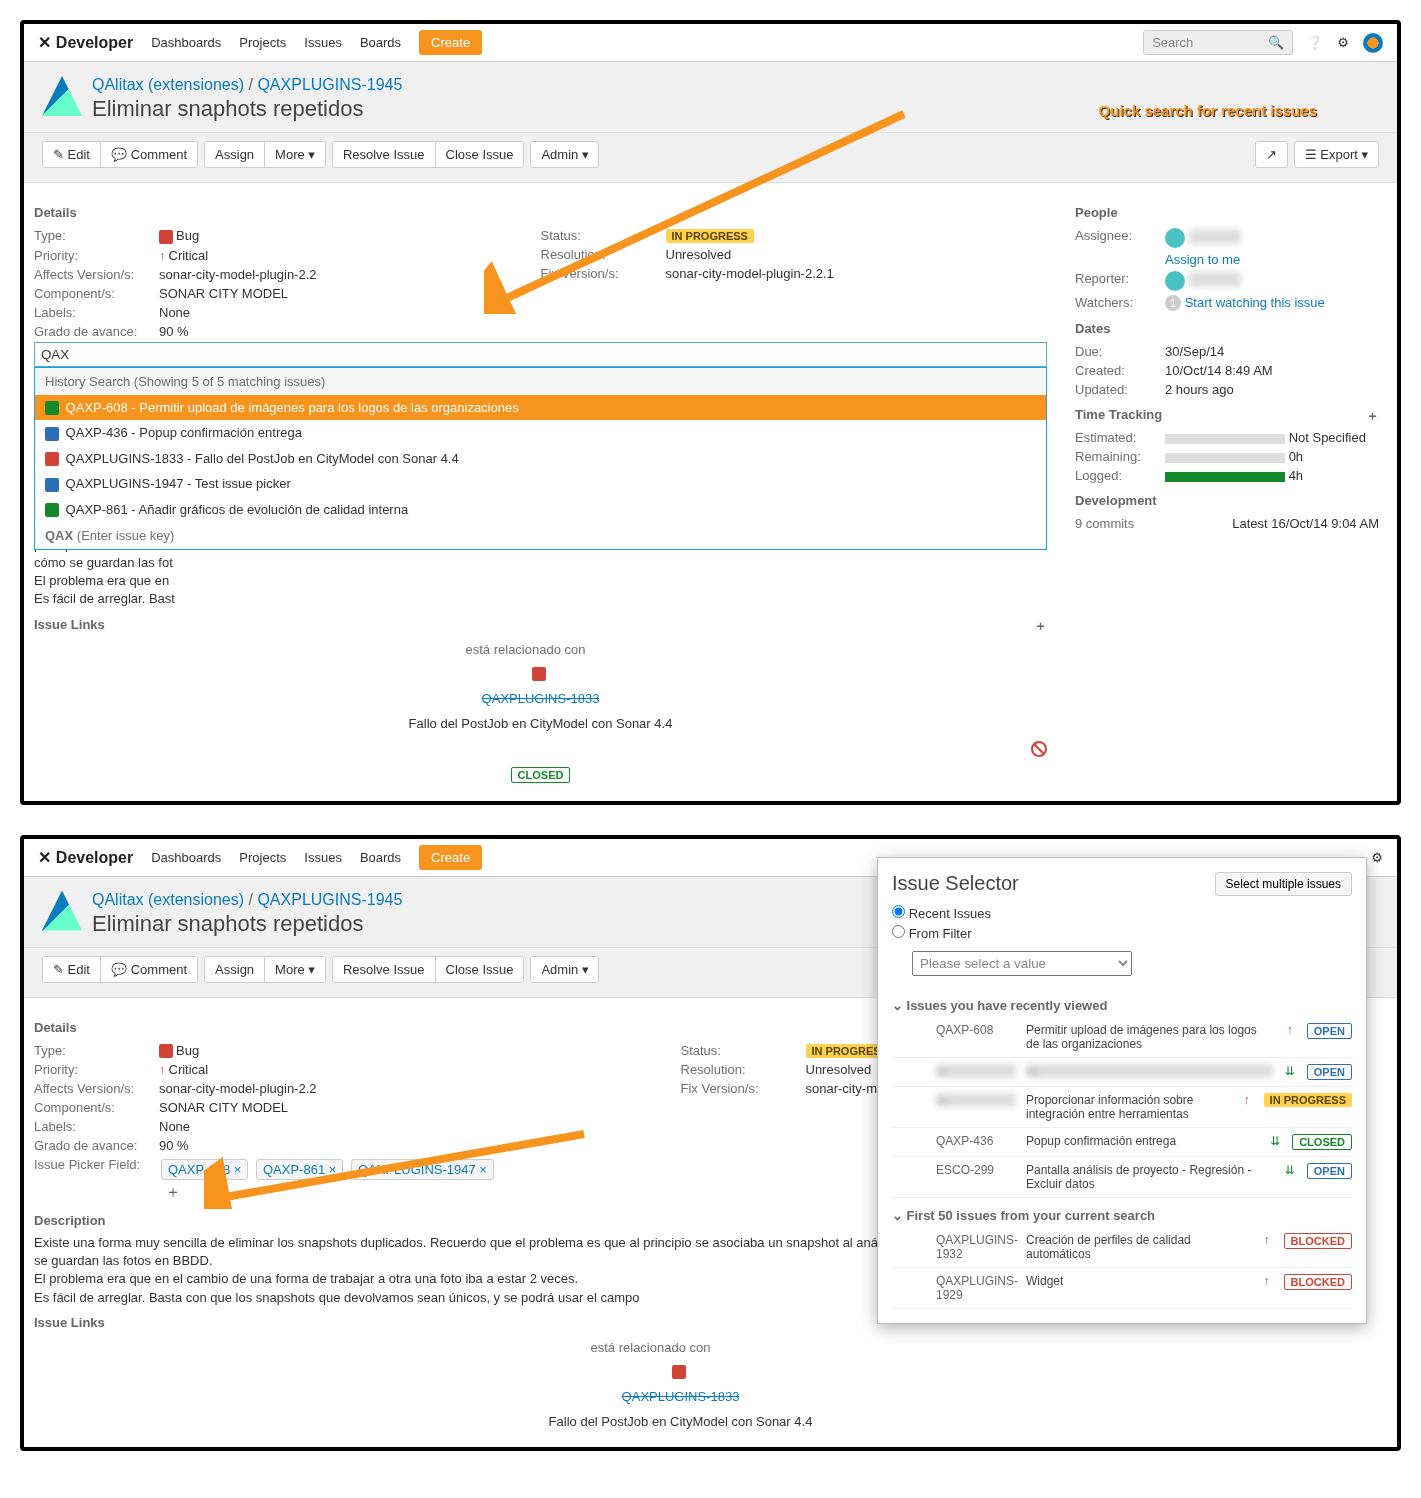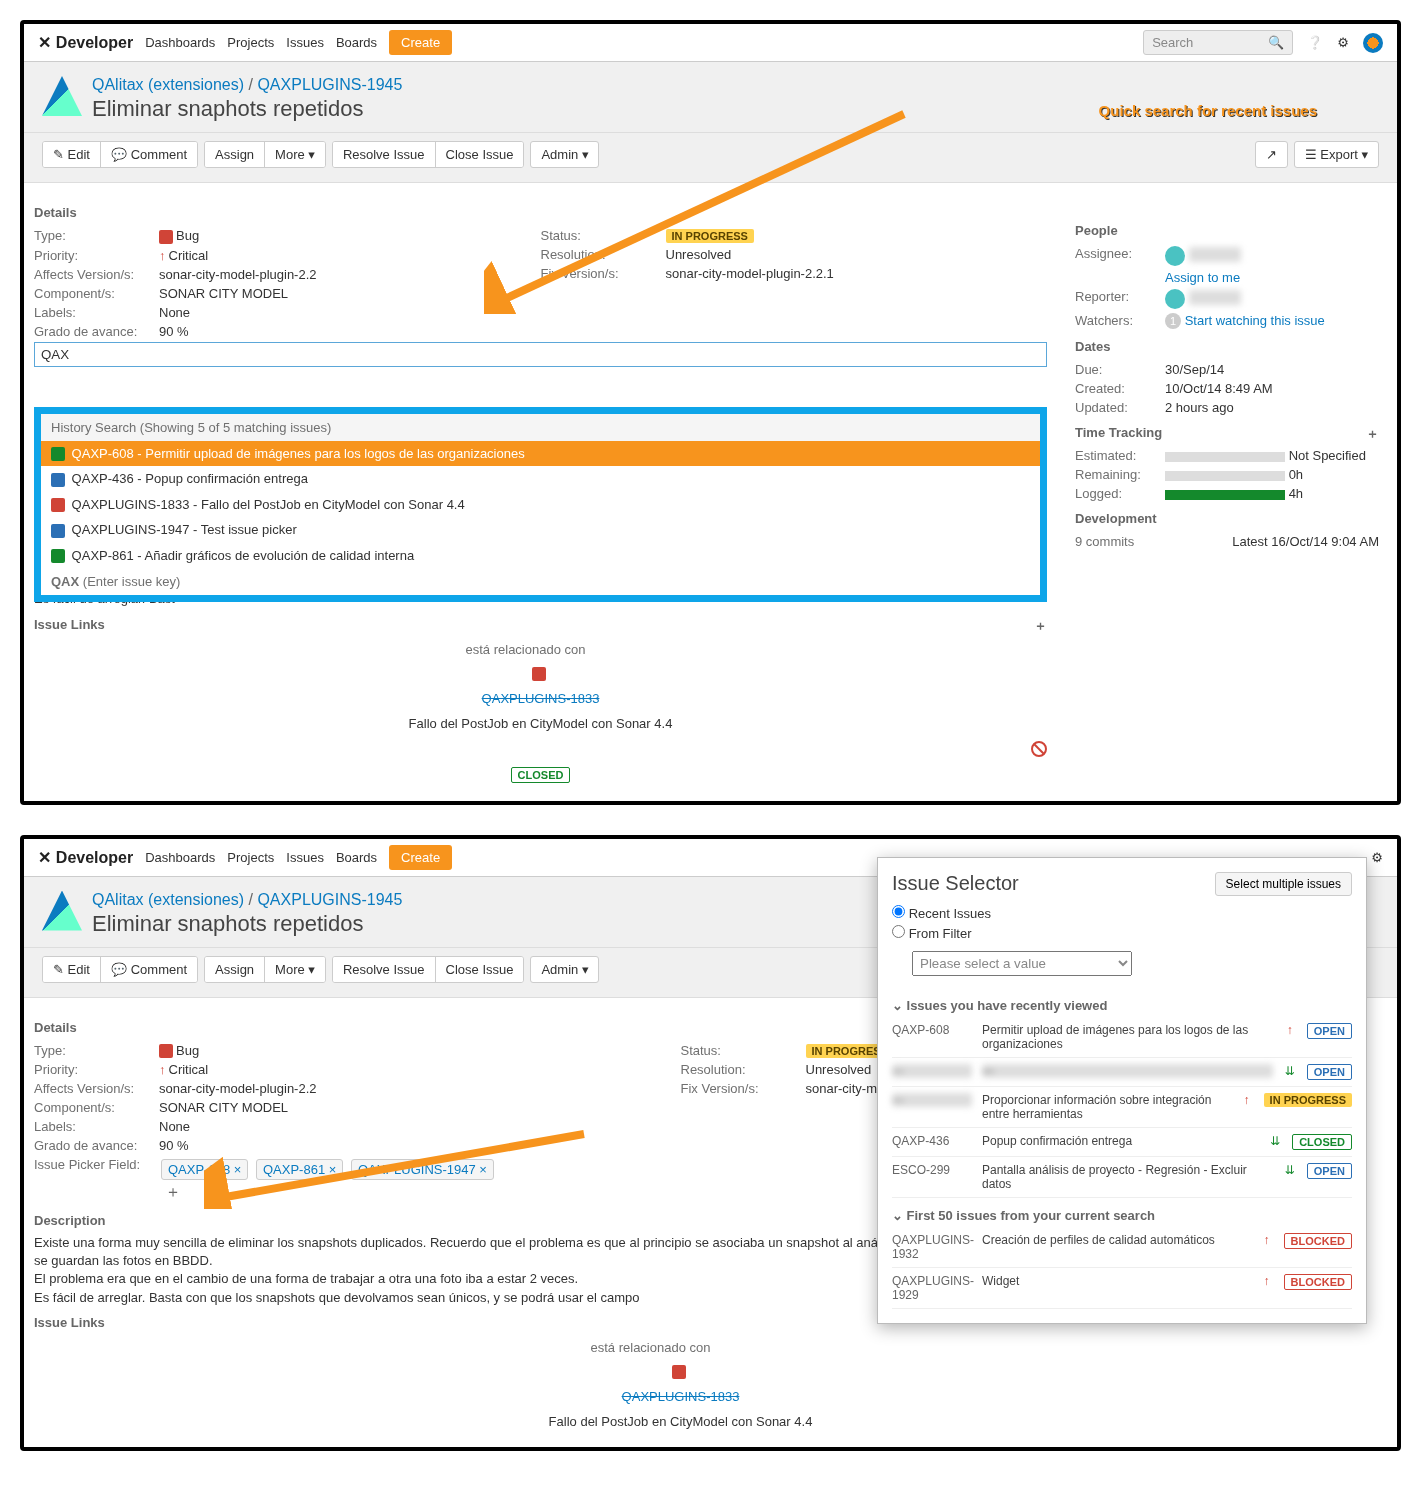--- a/index.html
+++ b/index.html
@@ -1,20 +1,20 @@
 <!DOCTYPE html>
 <html><head>
 <meta charset="utf-8">
 <style>
   * { box-sizing: border-box; margin: 0; padding: 0; }
   body { font-family: -apple-system, Helvetica, Arial, sans-serif; font-size: 13px; color: #333; background: #fff; padding: 20px; }
   .panel { border: 4px solid #000; border-radius: 4px; margin-bottom: 30px; overflow: hidden; background: #fff; position: relative; }
 
   
-  .nav { display: flex; align-items: center; background: #fff; border-bottom: 1px solid #ccc; padding: 6px 14px; gap: 12px; }
+  .nav { display: flex; align-items: center; background: #fff; border-bottom: 1px solid #ccc; padding: 6px 14px; gap: 18px; }
   .brand { font-weight: bold; font-size: 16px; color: #222; }
   .brand::before { content: "✕ "; font-weight: bold; }
   .nav a { color: #333; text-decoration: none; cursor: pointer; }
   .nav .btn-create { background: #f7941d; color: #fff; padding: 5px 12px; border-radius: 3px; font-weight: 500; }
   .nav-right { margin-left: auto; display: flex; align-items: center; gap: 14px; }
   .search-box { background: #eee; border: 1px solid #ccc; border-radius: 3px; padding: 4px 8px; color: #888; width: 150px; display: flex; align-items: center; justify-content: space-between; }
   .icon-circ { width: 20px; height: 20px; border-radius: 50%; background: #999; display: inline-block; }
   .icon-circ.avatar { background: radial-gradient(circle, #f7941d 40%, #0b7bc0 40%); }
 
   
@@ -28,42 +28,42 @@
   .toolbar { background: #f0f0f0; padding: 8px 18px 14px; border-bottom: 1px solid #ddd; display: flex; gap: 6px; flex-wrap: wrap; }
   .toolbar .grp { display: flex; border: 1px solid #ccc; border-radius: 3px; overflow: hidden; background: #fff; }
   .toolbar .btn { padding: 5px 10px; background: #fff; color: #333; cursor: pointer; border: none; font-size: 13px; }
   .toolbar .grp .btn + .btn { border-left: 1px solid #ccc; }
   .toolbar .solo { border: 1px solid #ccc; border-radius: 3px; }
   .toolbar .right { margin-left: auto; display: flex; gap: 6px; }
 
   
   .content { display: flex; }
   .main { flex: 1; padding: 14px 10px; min-width: 0; }
-  .side { width: 340px; padding: 14px 18px; margin-top: 18px; }
+  .side { width: 340px; padding: 14px 18px; }
   h4.sec { color: #666; font-size: 13px; font-weight: bold; margin: 8px 0 6px; }
   .fields { display: flex; }
   .fcol { flex: 1; }
   .row { display: flex; padding: 2px 0; font-size: 13px; }
   .row .lbl { width: 125px; color: #707070; }
   .row .val { flex: 1; color: #333; }
   .iss-ico { display: inline-block; width: 14px; height: 14px; border-radius: 2px; vertical-align: middle; margin-right: 3px; }
   .iss-ico.bug { background: #d04437; }
   .iss-ico.imp { background: #14892c; }
   .iss-ico.task { background: #2b6fb5; }
   .prio { color: #d04437; font-weight: bold; margin-right: 3px; }
   .status { display: inline-block; padding: 1px 6px; border-radius: 2px; font-size: 11px; font-weight: bold; }
   .status.progress { background: #ffd351; color: #594300; }
   .status.open { border: 1px solid #2b6fb5; color: #2b6fb5; }
   .status.closed { border: 1px solid #14892c; color: #14892c; }
   .status.blocked { border: 1px solid #d04437; color: #d04437; }
 
   
   .picker-wrap { position: relative; margin-top: -18px; }
   .picker-input { width: 100%; border: 1px solid #5ba7d9; padding: 4px 20px 4px 6px; color: #333; }
-  .picker-dd { position: absolute; background: #fff; border: 7px solid #0ea5e9; left: 0; right: 0; z-index: 5; margin-top: 40px; }
+  .picker-dd { position: absolute; background: #fff; border: 1px solid #0ea5e9; left: 0; right: 0; z-index: 5; }
   .picker-hdr { color: #707070; padding: 6px 10px; background: #f5f5f5; }
   .picker-item { padding: 5px 10px; cursor: pointer; }
   .picker-item.sel { background: #f7941d; color: #fff; }
   .picker-foot { padding: 6px 10px; color: #707070; }
 
   
   .anno { position: absolute; font-weight: bold; color: #f7941d; text-shadow: 1px 1px 0 #333; font-size: 15px; }
   .arrow { position: absolute; z-index: 3; }
 
   
@@ -87,21 +87,21 @@
 
   
   .selector { position: absolute; top: 18px; right: 30px; width: 490px; background: #fff; border: 1px solid #bbb; box-shadow: 0 4px 16px rgba(0,0,0,.3); padding: 14px; z-index: 10; }
   .selector h2 { font-size: 20px; color: #444; font-weight: normal; margin-bottom: 10px; }
   .selector .sel-btn { float: right; border: 1px solid #ccc; padding: 4px 10px; border-radius: 3px; background: #f5f5f5; font-size: 12px; }
   .selector .radio { display: block; margin: 4px 0; }
   .selector select.filter { width: 220px; color: #888; padding: 3px; margin: 6px 8px 12px 20px; }
   .selector h5 { color: #666; font-size: 13px; margin: 10px 0 4px; }
   .selector h5::before { content: "⌄ "; }
   .sel-row { display: flex; align-items: flex-start; gap: 10px; padding: 6px 0; border-bottom: 1px solid #eee; font-size: 12px; }
-  .sel-row .key { width: 80px; color: #666; }
+  .sel-row .key { width: 80px; color: #666; margin-left: 44px; }
   .sel-row .summary { flex: 1; color: #444; }
   .sel-row .pr { width: 14px; text-align: center; }
   .pr.up { color: #d04437; }
   .pr.down { color: #14892c; }
   .blur { filter: blur(3px); background: #ddd; color: transparent; border-radius: 2px; }
 </style>
 </head>
 <body>
 
 <div class="panel">

